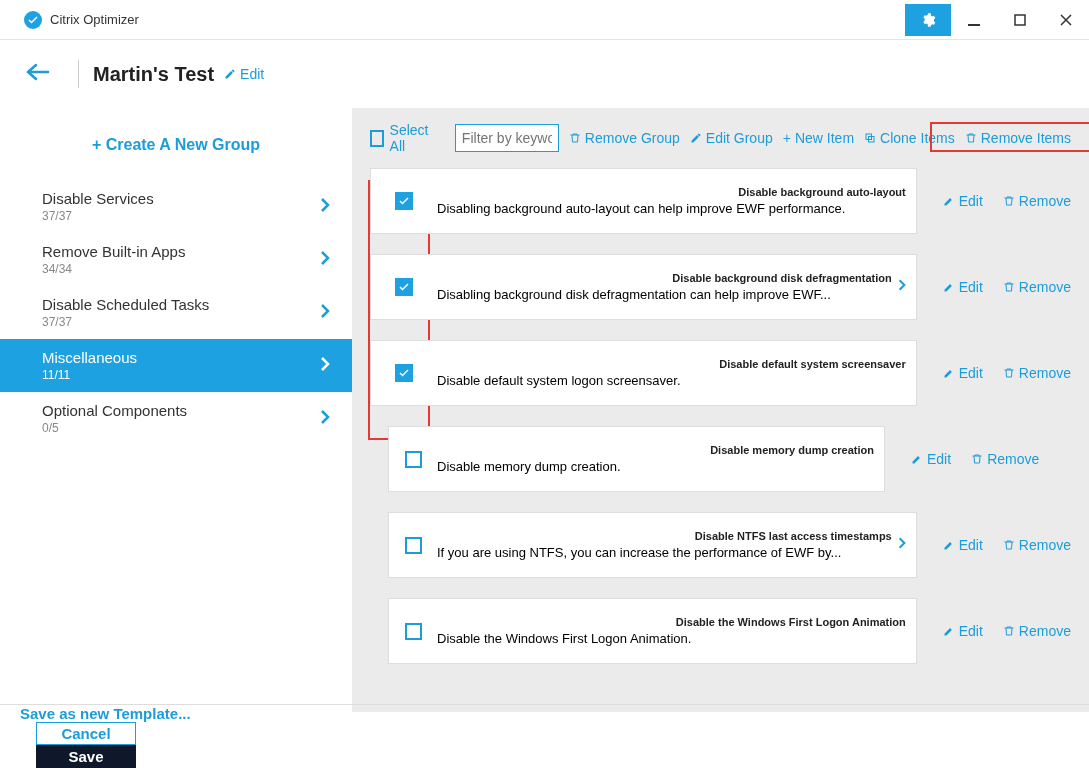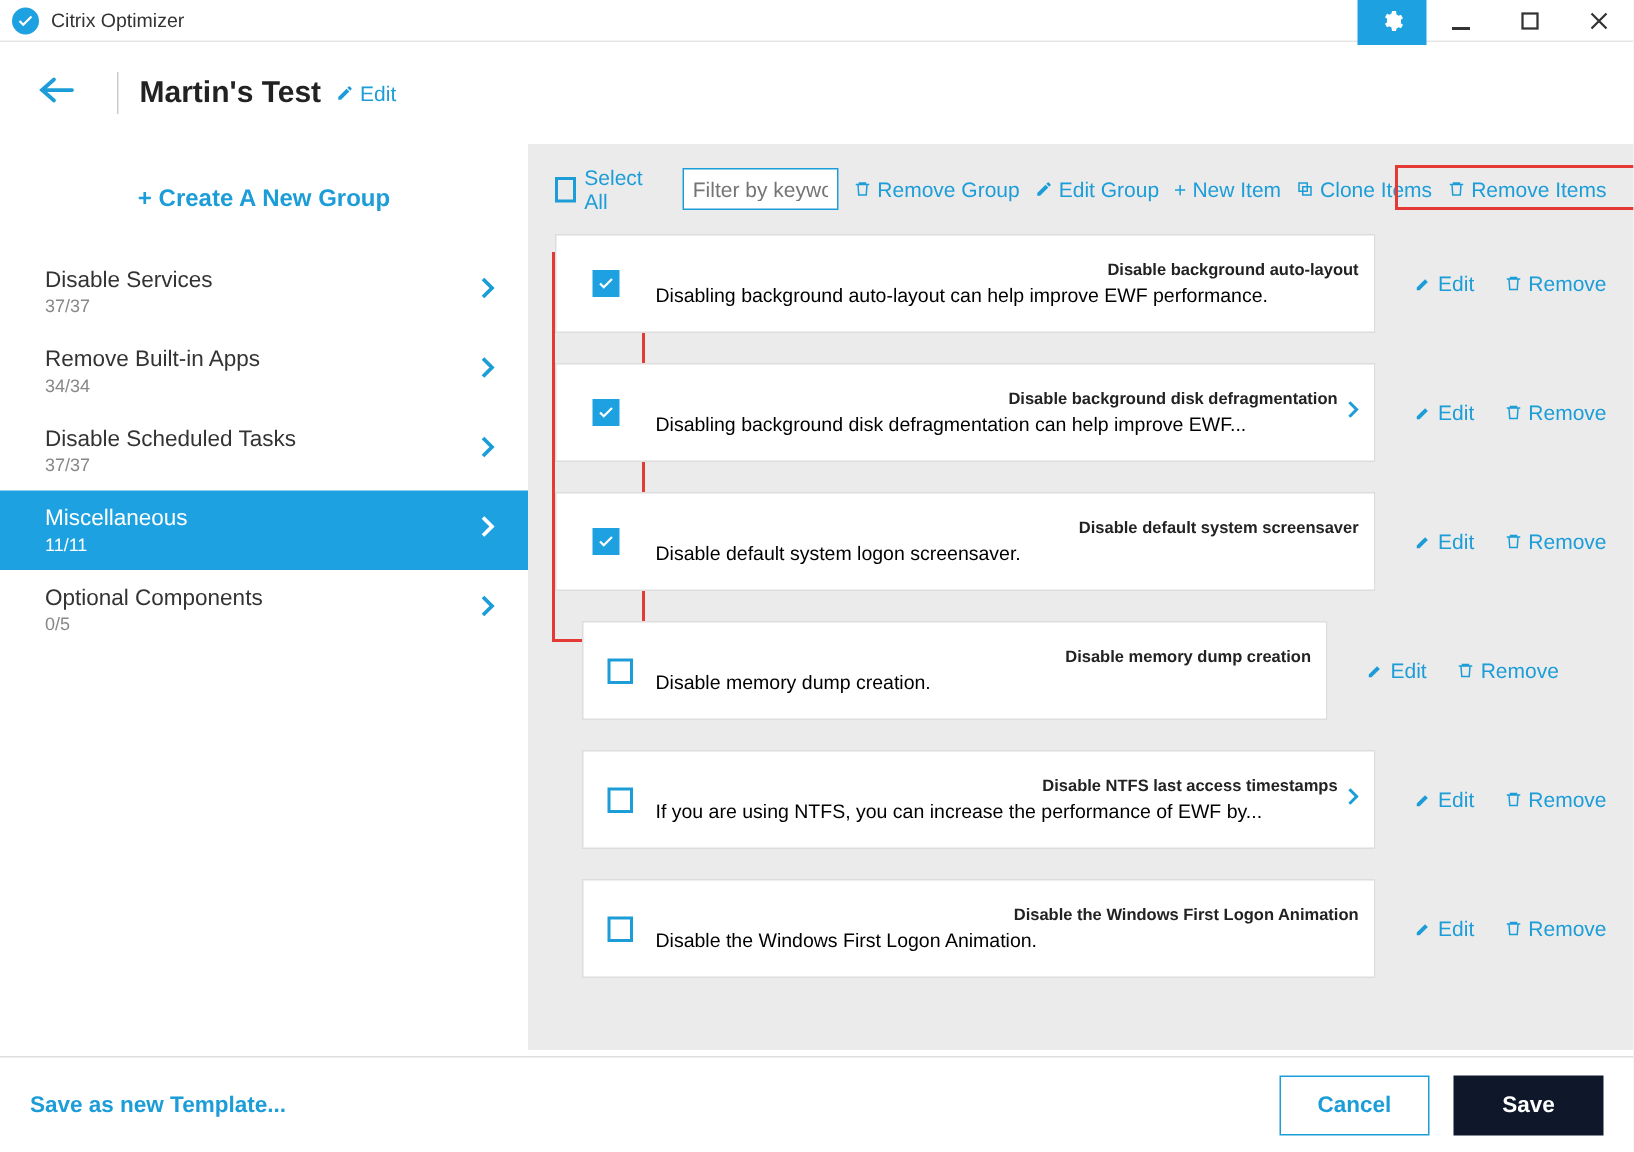--- a/index.html
+++ b/index.html
@@ -1,39 +1,39 @@
 <!DOCTYPE html>
 <html><head>
 <meta charset="utf-8">
 <style>
 * { box-sizing: border-box; margin: 0; padding: 0; font-family: "Segoe UI", Arial, sans-serif; }
 body { width: 1089px; height: 768px; background: #fff; overflow: hidden; position: relative; }
 
 
-.titlebar { display: flex; align-items: center; height: 28px; padding-left: 8px; border-bottom: 1px solid #e5e5e5; }
+.titlebar { display: flex; align-items: center; height: 40px; padding-left: 24px; border-bottom: 1px solid #e5e5e5; }
 .titlebar .logo { width: 18px; height: 18px; border-radius: 50%; background: #1ea1e0; display: flex; align-items: center; justify-content: center; color: #fff; font-size: 12px; margin-right: 8px; }
 .titlebar .title { font-size: 13px; color: #333; }
 .titlebar .spacer { flex: 1; }
 .tb-btn { width: 46px; height: 32px; display: flex; align-items: center; justify-content: center; color: #333; }
 .tb-btn.gear { background: #1ea1e0; color: #fff; }
 .tb-btn svg { display: block; }
 
 
 .header { display: flex; align-items: center; height: 68px; padding-left: 24px; }
 .back-arrow { color: #1c9dd8; margin-right: 12px; }
 .divider { width: 1px; height: 28px; background: #ccc; margin: 0 14px; }
 .page-title { font-size: 20px; font-weight: 700; color: #222; }
 .edit-link { color: #1c9dd8; font-size: 14px; margin-left: 10px; display: flex; align-items: center; gap: 4px; }
 
 
 .body { display: flex; height: calc(768px - 32px - 68px - 64px); }
 .sidebar { width: 352px; padding-top: 8px; }
 .create-group { color: #1c9dd8; font-weight: 700; font-size: 16px; text-align: center; padding: 20px 0 26px; }
 
-.side-item { display: flex; align-items: center; justify-content: space-between; padding: 10px 22px 10px 30px; cursor: pointer; }
+.side-item { display: flex; align-items: center; justify-content: space-between; padding: 10px 22px 10px 42px; cursor: pointer; }
 .side-item .txt { font-size: 15px; color: #333; }
 .side-item .cnt { font-size: 12px; color: #888; margin-top: 2px; }
 .side-item .chev { color: #1c9dd8; }
 .side-item.active { background: #1ea1e0; }
 .side-item.active .txt, .side-item.active .cnt, .side-item.active .chev { color: #fff; }
 
 .main { flex: 1; background: #ebebeb; padding: 0 4px; position: relative; overflow: hidden; }
 
 
 .toolbar { display: flex; align-items: center; height: 60px; padding: 0 14px; gap: 10px; }
@@ -54,21 +54,21 @@
 .item-title { font-weight: 700; font-size: 11px; color: #222; text-align: right; }
 .item-desc { font-size: 13px; color: #000000; margin-top: 3px; }
 .item-chev { color: #1c9dd8; margin-left: 6px; }
 .act-btn { color: #1c9dd8; font-size: 14px; display: flex; align-items: center; gap: 4px; margin-left: 26px; }
 .act-btn.rem { margin-left: 20px; }
 
 
 .hl { position: absolute; border: 2px solid #e53935; pointer-events: none; }
 
 
-.footer { position: absolute; bottom: 0; left: 0; right: 0; height: 64px; border-top: 1px solid #ddd; display: flex; align-items: center; padding: 0 20px; }
+.footer { position: absolute; bottom: 0; left: 0; right: 0; height: 64px; border-top: 1px solid #ddd; display: flex; align-items: flex-start; padding: 0 20px; flex-direction: column; }
 .save-tpl { color: #1c9dd8; font-weight: 700; font-size: 15px; }
 .fspacer { flex: 1; }
 .btn { width: 100px; height: 40px; display: flex; align-items: center; justify-content: center; font-size: 15px; font-weight: 600; margin-left: 16px; }
 .btn.cancel { border: 1px solid #1c9dd8; color: #1c9dd8; }
 .btn.save { background: #0f172a; color: #fff; }
 </style>
 </head>
 <body>
 
 <div class="titlebar">

